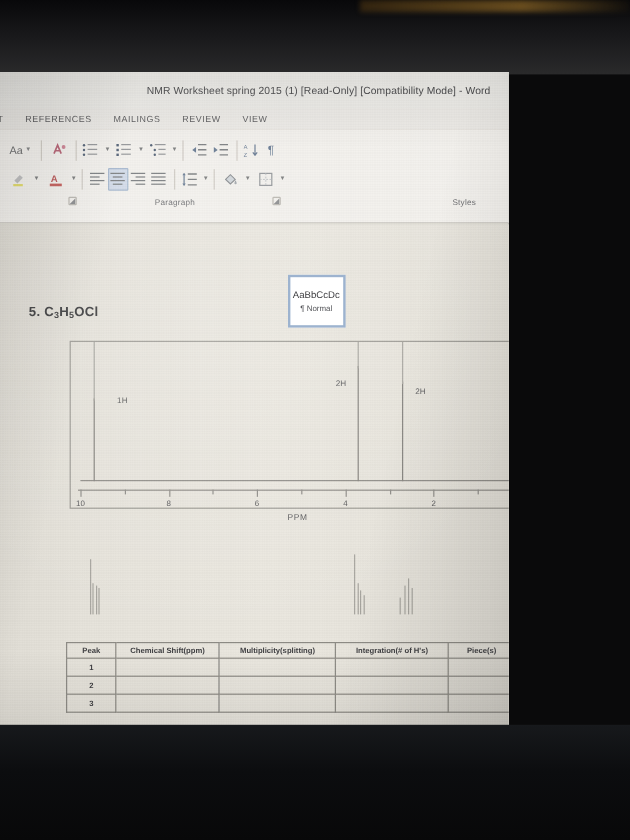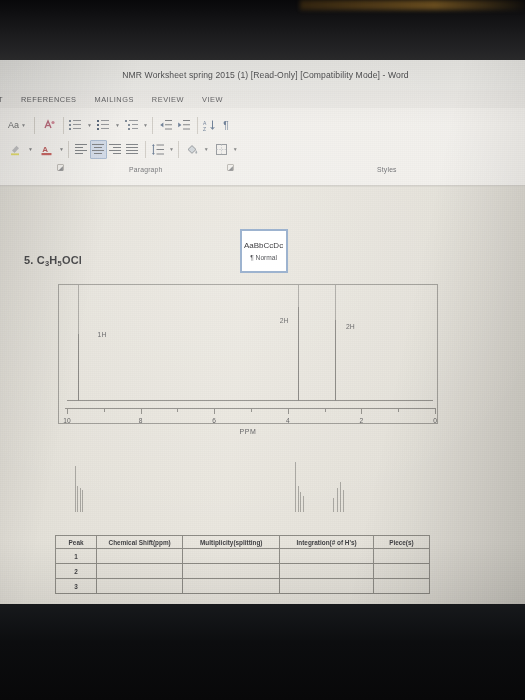--- a/index.html
+++ b/index.html
@@ -22,21 +22,21 @@
     background:linear-gradient(90deg, rgba(120,80,20,0.35), rgba(180,130,45,0.55) 60%, rgba(40,30,10,0.2));
     filter:blur(2px);
   }
   .bezel-bottom {
     position:absolute; left:0; top:604px; width:525px; height:96px;
     background:linear-gradient(180deg,#17191c 0%,#0c0d0f 40%,#080809 100%);
   }
 
   
   .screen {
-    position:absolute; left:0; top:60px; width:525px; height:548px;
+    position:absolute; left:0; top:60px; width:424px; height:548px;
     background:#d9d6ce;
     overflow:hidden;
   }
   
   .screen::after{
     content:""; position:absolute; inset:0; pointer-events:none;
     background:
       radial-gradient(120% 90% at 42% 38%, rgba(255,255,255,0.16) 0%, rgba(255,255,255,0.0) 55%),
       linear-gradient(102deg, rgba(0,0,0,0.10) 0%, rgba(0,0,0,0.0) 22%, rgba(0,0,0,0.0) 72%, rgba(0,0,0,0.12) 100%),
       linear-gradient(180deg, rgba(0,0,0,0.06) 0%, rgba(0,0,0,0) 12%, rgba(0,0,0,0) 88%, rgba(0,0,0,0.07) 100%);

